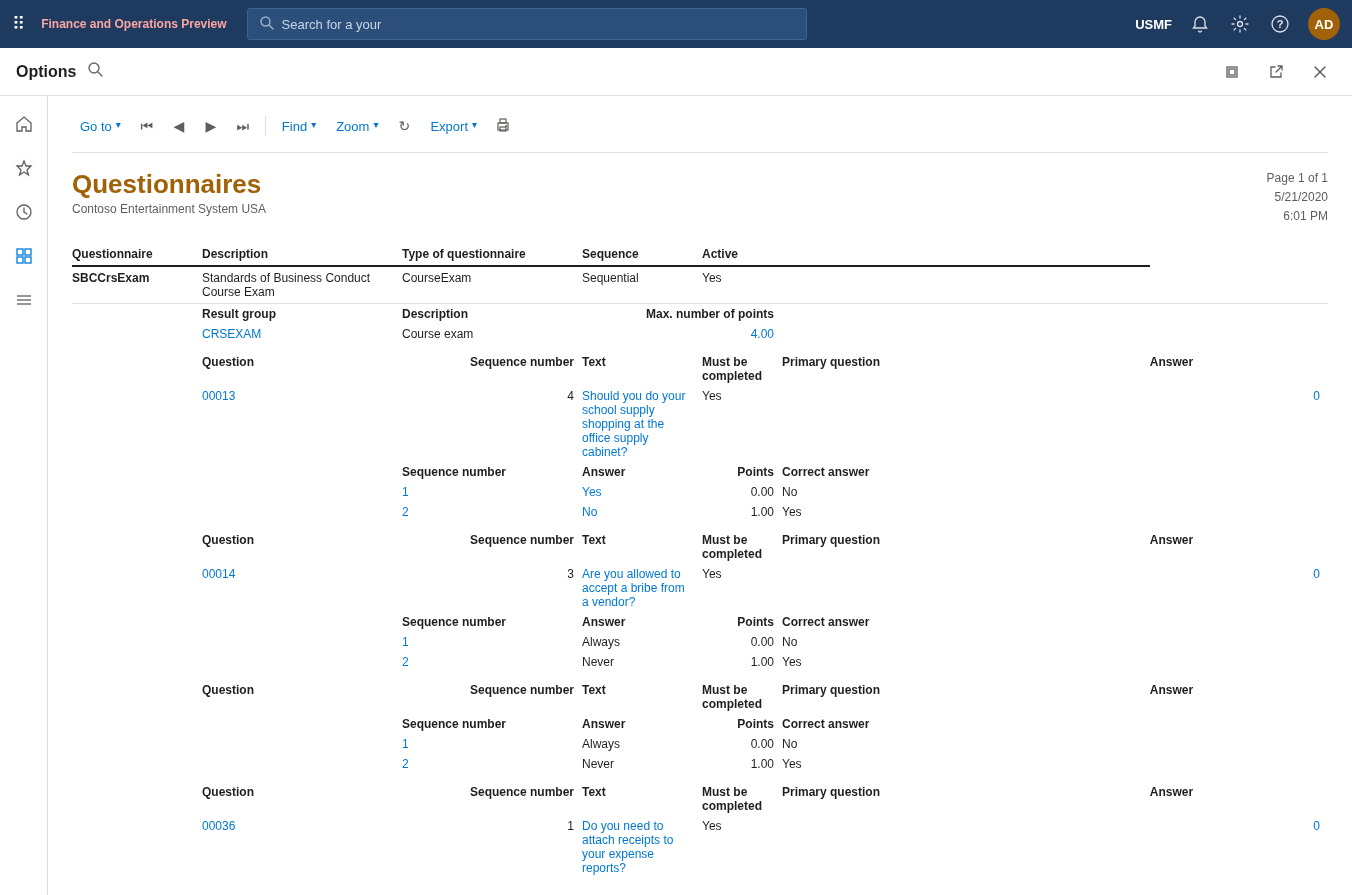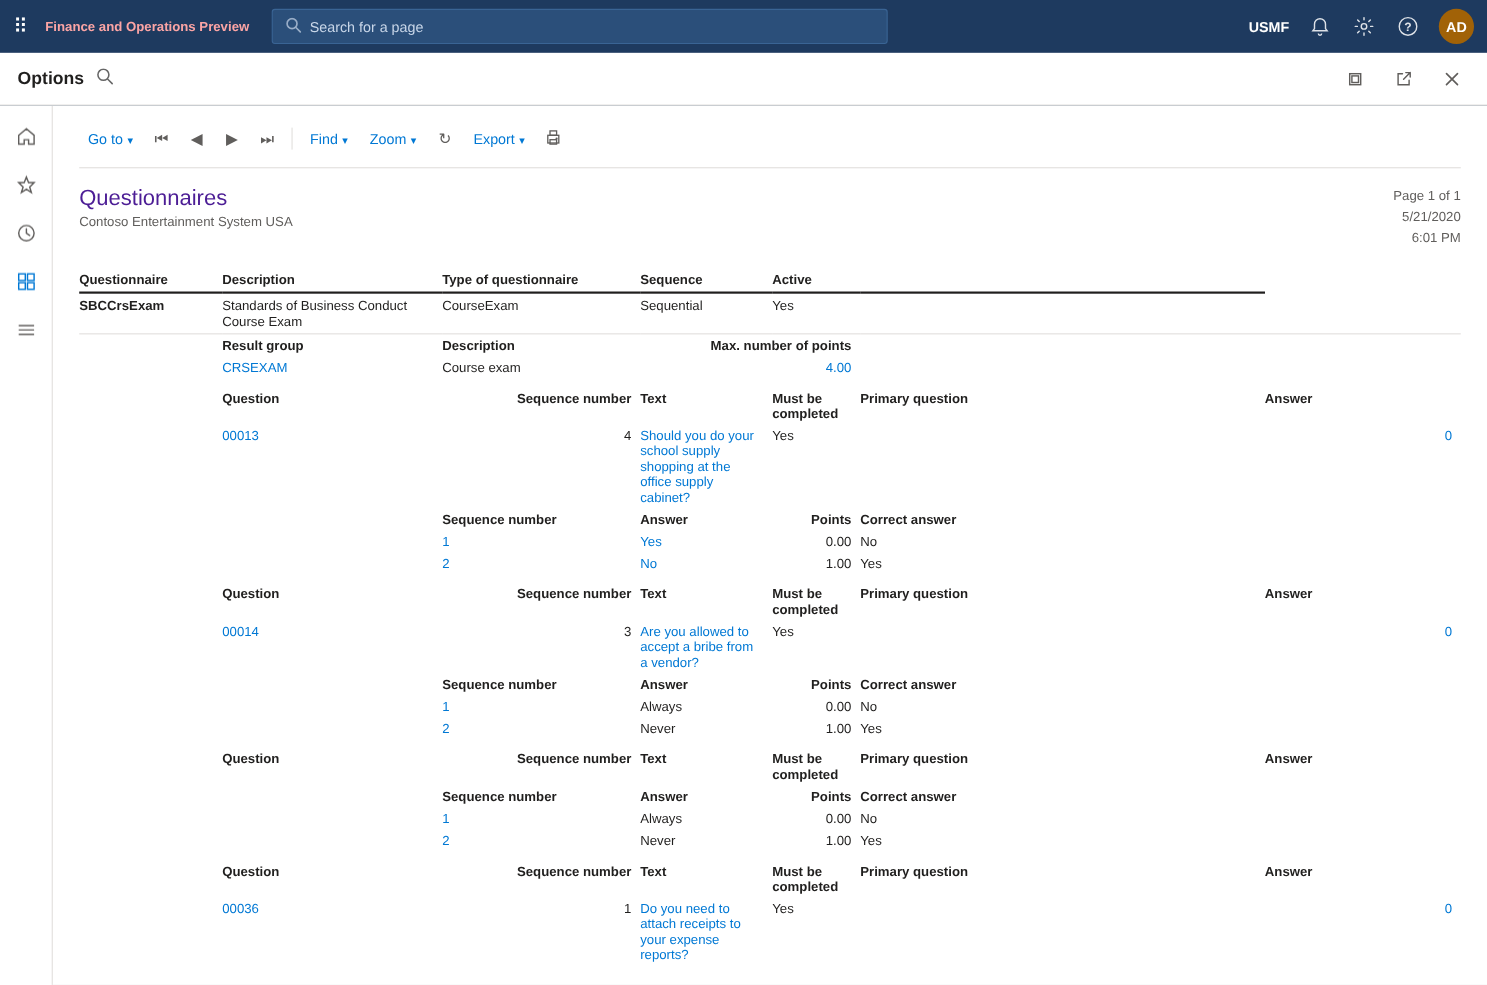--- a/index.html
+++ b/index.html
@@ -92,21 +92,21 @@
     
     .toolbar {
       display: flex;
       align-items: center;
       gap: 4px;
       margin-bottom: 16px;
       padding-bottom: 12px;
       border-bottom: 1px solid #e1dfdd;
     }
     .toolbar-btn {
-      display: flex; align-items: flex-end; gap: 4px;
+      display: flex; align-items: flex-start; gap: 4px;
       padding: 4px 8px; border: none; background: none;
       color: #0078d4; font-size: 13px; cursor: pointer; border-radius: 2px;
     }
     .toolbar-btn .chevron { font-size: 10px; }
     .toolbar-sep { width: 1px; height: 20px; background: #e1dfdd; margin: 0 4px; }
     .toolbar-nav-btn {
       display: flex; align-items: center; justify-content: center;
       width: 28px; height: 28px; border: none; background: none;
       color: #605e5c; cursor: pointer; border-radius: 2px; font-size: 14px;
     }
@@ -116,21 +116,21 @@
       font-size: 14px; border-radius: 2px;
     }
 
     
     .report-header {
       display: flex;
       justify-content: space-between;
       align-items: flex-start;
       margin-bottom: 16px;
     }
-    .report-title { font-size: 20px; font-weight: 400; color: #4c1d95; }
+    .report-title { font-size: 26px; font-weight: 700; color: #a16207; }
     .report-subtitle { font-size: 12px; color: #605e5c; margin-top: 2px; }
     .report-meta { text-align: right; font-size: 12px; color: #605e5c; line-height: 1.6; }
 
     
     .report-table { width: 100%; border-collapse: collapse; }
     .report-table th {
       text-align: left; font-weight: 600; font-size: 12px; color: #201f1e;
       padding: 4px 8px 4px 0; border-bottom: 2px solid #201f1e;
     }
     .report-table td { padding: 3px 8px 3px 0; font-size: 12px; vertical-align: top; }
@@ -146,21 +146,21 @@
 <div class="top-nav">
   <span class="top-nav-grid-icon" style="font-size:18px;">⠿</span>
   <span class="top-nav-title">Finance and Operations Preview</span>
   <div class="top-nav-search">
     <span class="top-nav-search-icon">
       <svg width="14" height="14" viewBox="0 0 14 14" fill="none">
         <circle cx="5.5" cy="5.5" r="4.5" stroke="#c8d6e8" stroke-width="1.5"></circle>
         <line x1="9" y1="9" x2="13" y2="13" stroke="#c8d6e8" stroke-width="1.5" stroke-linecap="round"></line>
       </svg>
     </span>
-    <span style="color:#c8d6e8; font-size:13px;">Search for a page</span>
+    <span style="color:#c8d6e8; font-size:13px;">Search for a your</span>
   </div>
   <div class="top-nav-right">
     <span class="top-nav-company">USMF</span>
     <div class="top-nav-icon">
       <svg width="18" height="18" viewBox="0 0 18 18" fill="none">
         <path d="M9 2a5 5 0 00-5 5v4l-1.5 2h13L14 11V7a5 5 0 00-5-5z" stroke="white" stroke-width="1.3" fill="none"></path>
         <path d="M7.5 15.5a1.5 1.5 0 003 0" stroke="white" stroke-width="1.3"></path>
       </svg>
     </div>
     <div class="top-nav-icon">

